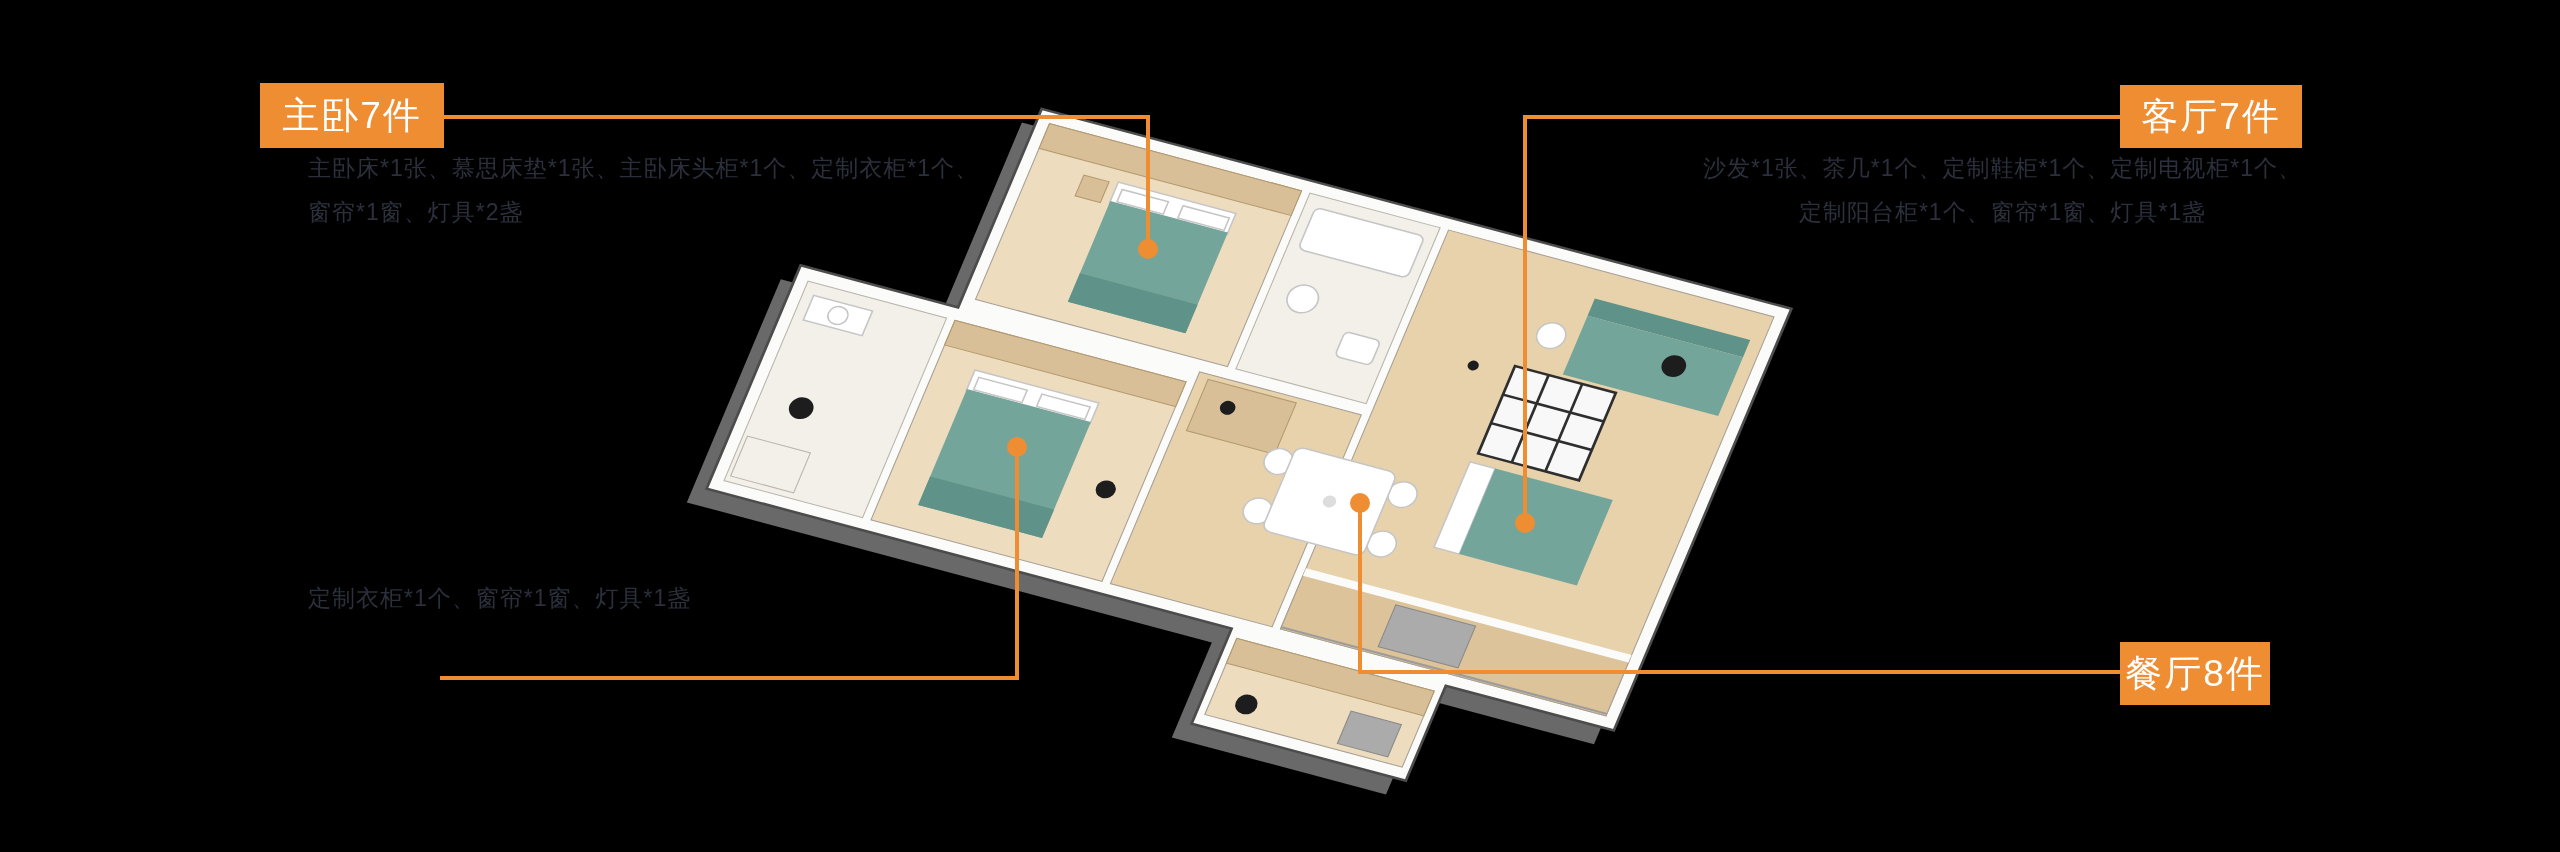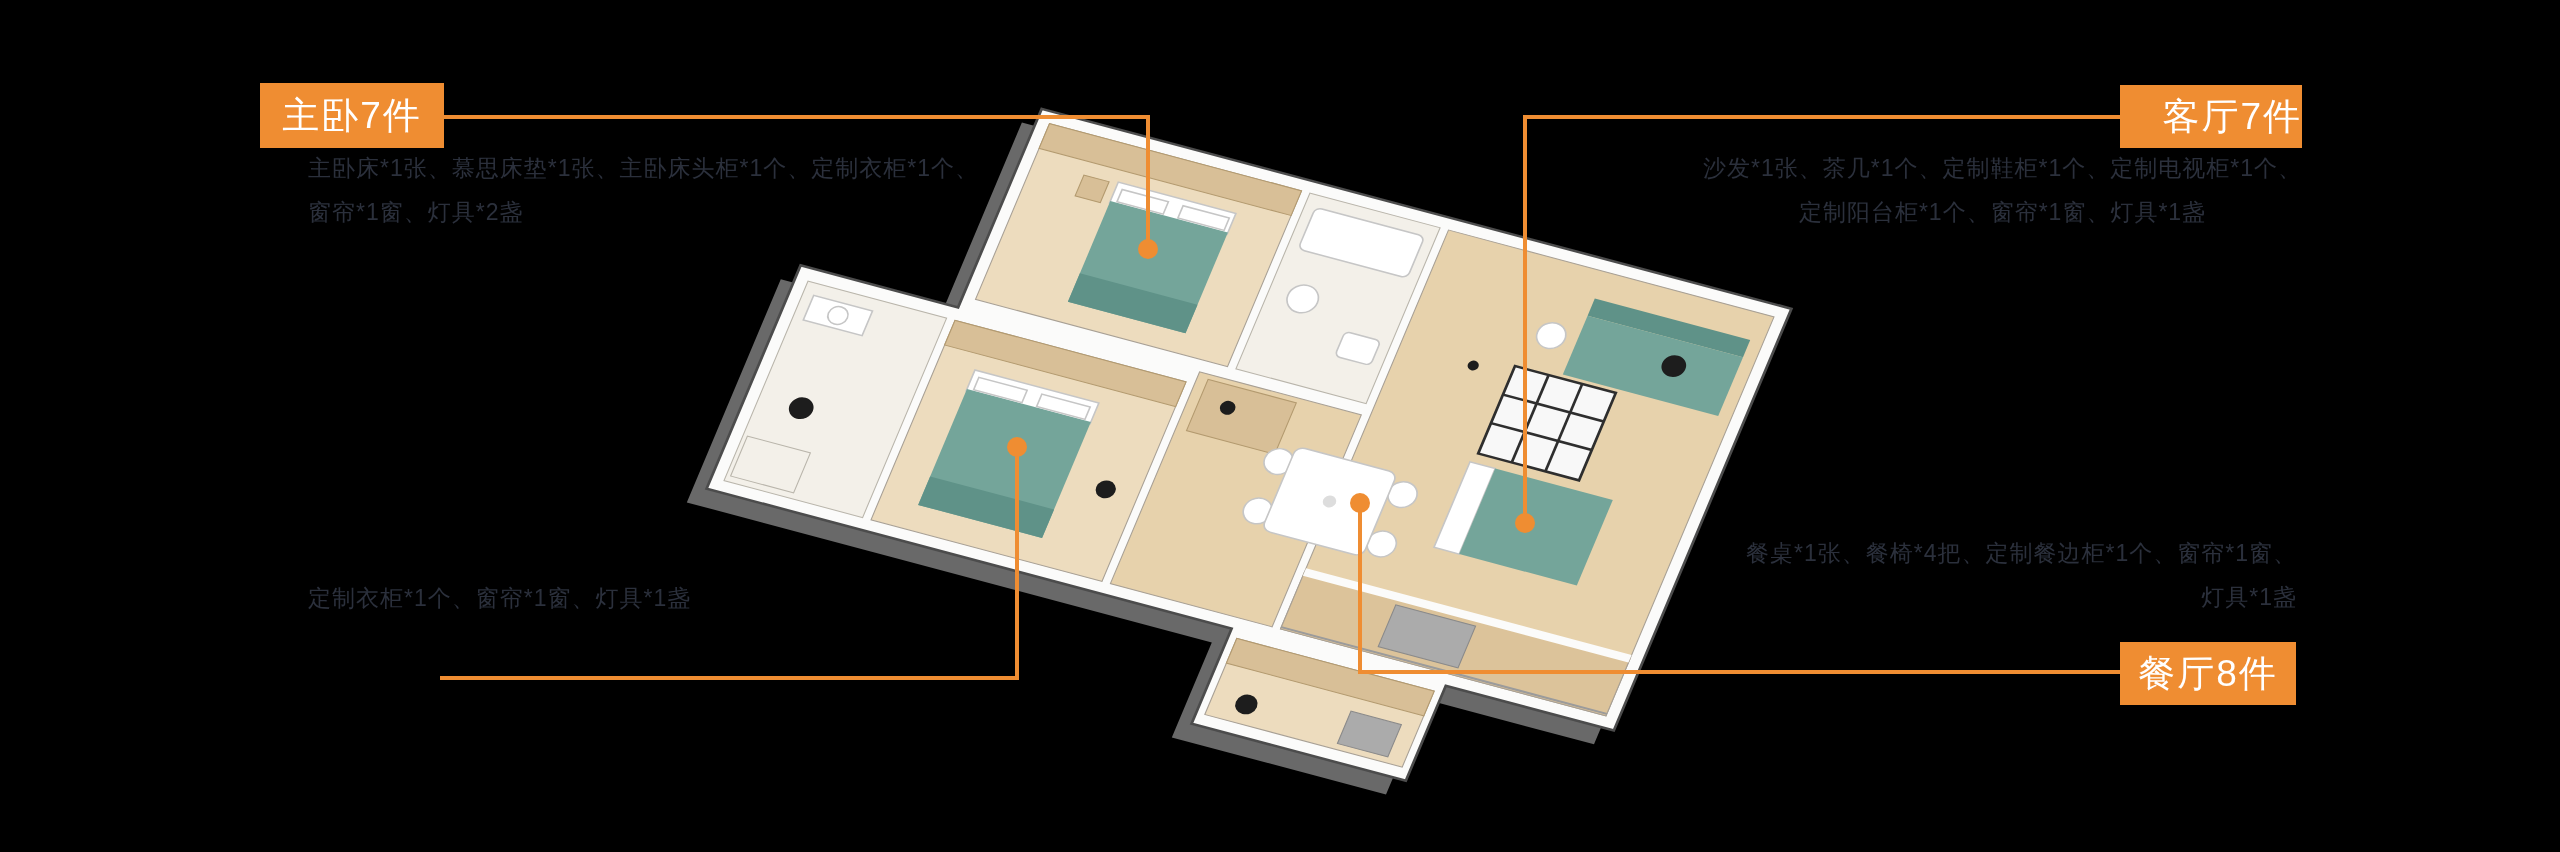--- a/index.html
+++ b/index.html
@@ -12,23 +12,23 @@
     font-family:"Liberation Sans","DejaVu Sans",sans-serif;
   }
   .stage{position:absolute;inset:0;}
   .plan-svg{position:absolute;left:0;top:0;width:2560px;height:852px;}
   .room-tag{
     position:absolute;display:flex;align-items:center;justify-content:center;
     background:var(--accent);color:#fff;font-size:37px;font-weight:500;
     letter-spacing:2px;white-space:nowrap;
   }
   .tag-master{left:260px;top:83px;width:184px;height:65px;}
-  .tag-living{left:2120px;top:85px;width:182px;height:63px;justify-content:flex-end;}
+  .tag-living{left:2120px;top:85px;width:182px;height:63px;}
   .tag-second{left:262px;top:647px;width:178px;height:63px;}
-  .tag-dining{left:2120px;top:642px;width:176px;height:63px;}
+  .tag-dining{left:2120px;top:642px;width:150px;height:63px;}
   .desc{
     position:absolute;color:var(--desc);font-size:23px;font-weight:500;
     line-height:44px;letter-spacing:1px;white-space:nowrap;
   }
   .desc span{display:block;margin-left:48px;}
   .desc-master{left:260px;top:146px;text-align:left;}
   .desc-living{right:258px;top:146px;text-align:center;}
   .desc-second{left:260px;top:576px;text-align:left;}
   .desc-dining{right:263px;top:531px;text-align:right;}
   .connector{fill:none;stroke:var(--accent);stroke-width:4;}
@@ -157,18 +157,14 @@
     <span>定制阳台柜*1个、窗帘*1窗、灯具*1盏</span>
   </div>
 
   <div class="desc desc-second">
     <span>定制衣柜*1个、窗帘*1窗、灯具*1盏</span>
   </div>
 
   <div class="room-tag tag-dining">
     <span>餐厅8件</span>
   </div>
-  <div class="desc desc-dining">
-    <span>餐桌*1张、餐椅*4把、定制餐边柜*1个、窗帘*1窗、</span>
-    <span>灯具*1盏</span>
-  </div>
 
 </div>
 
 </body></html>

